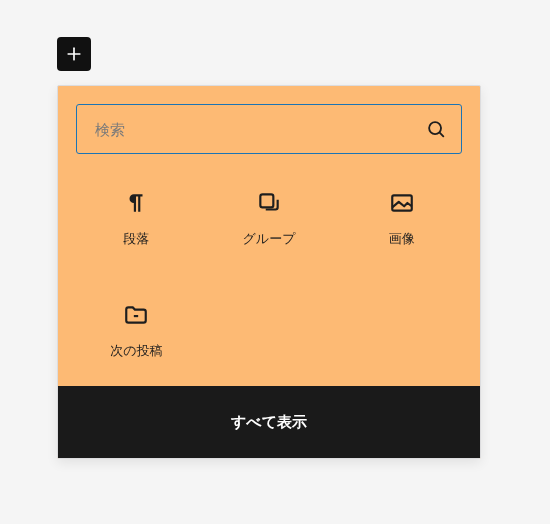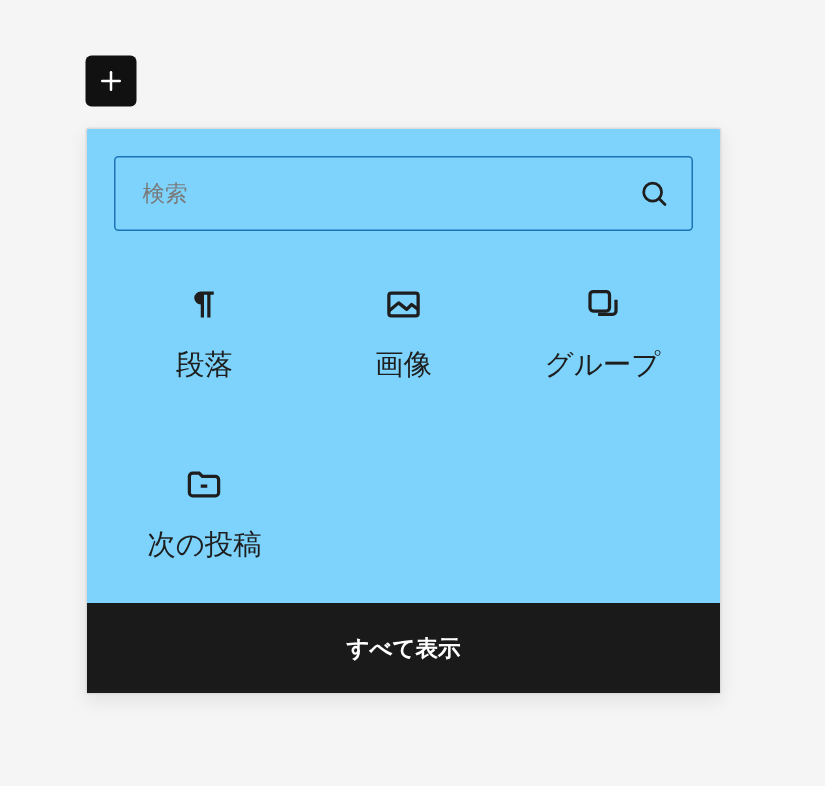--- a/index.html
+++ b/index.html
@@ -16,21 +16,21 @@
     width:34px; height:34px;
     background:#111;
     border-radius:4px;
     display:flex; align-items:center; justify-content:center;
     cursor:pointer;
   }
   .panel {
     position:absolute;
     top:85px; left:57px;
     width:424px;
-    background:#7dd3fc;
+    background:#fdba74;
     border:1px solid #dcdcde;
     border-radius:2px;
     box-shadow:0 4px 12px rgba(0,0,0,0.08);
     display:flex; flex-direction:column;
   }
   .search-wrap { padding:18px 18px 8px 18px; }
   .search-field {
     width:100%;
     height:50px;
     border:1.5px solid #1b74b5;
@@ -52,29 +52,29 @@
     grid-template-columns:repeat(3,1fr);
     row-gap:28px;
   }
   .block-item {
     display:flex; flex-direction:column; align-items:center;
     gap:14px;
     cursor:pointer;
     padding:10px 4px 16px 4px;
   }
   .block-label {
-    font-size:19px;
+    font-size:13px;
     color:#1e1e1e;
     text-align:center;
   }
   .icon { display:flex; align-items:center; justify-content:center; }
   .show-all {
     background:#1a1a1a;
     color:#fff;
-    height:60px;
+    height:72px;
     display:flex; align-items:center; justify-content:center;
     font-size:15px;
     font-weight:600;
     cursor:pointer;
   }
 </style>
 </head>
 <body>
 
 <div class="add-btn">
@@ -107,35 +107,35 @@
         <svg width="26" height="26" viewBox="0 0 24 24" fill="#1e1e1e">
           <path d="M10 4h8v2h-2v14h-2V6h-2v14h-2V12a4 4 0 0 1 0-8z"></path>
         </svg>
       </span>
       <span class="block-label">段落</span>
     </div>
 
     <div class="block-item">
       <span class="icon">
         <svg width="26" height="26" viewBox="0 0 24 24" fill="none" stroke="#1e1e1e" stroke-width="2">
+          <rect x="4" y="4" width="12" height="12" rx="2"></rect>
+          <path d="M9 18h9a2 2 0 0 0 2-2V9"></path>
+        </svg>
+      </span>
+      <span class="block-label">グループ</span>
+    </div>
+
+    <div class="block-item">
+      <span class="icon">
+        <svg width="26" height="26" viewBox="0 0 24 24" fill="none" stroke="#1e1e1e" stroke-width="2">
           <rect x="3" y="5" width="18" height="14" rx="1.5"></rect>
           <polyline points="3,16 9,11 14,15 17,12 21,15" stroke-linejoin="round"></polyline>
         </svg>
       </span>
       <span class="block-label">画像</span>
-    </div>
-
-    <div class="block-item">
-      <span class="icon">
-        <svg width="26" height="26" viewBox="0 0 24 24" fill="none" stroke="#1e1e1e" stroke-width="2">
-          <rect x="4" y="4" width="12" height="12" rx="2"></rect>
-          <path d="M9 18h9a2 2 0 0 0 2-2V9"></path>
-        </svg>
-      </span>
-      <span class="block-label">グループ</span>
     </div>
 
 
 
     <div class="block-item">
       <span class="icon">
         <svg width="26" height="26" viewBox="0 0 24 24" fill="none" stroke="#1e1e1e" stroke-width="2">
           <path d="M3 7a2 2 0 0 1 2-2h4l2 2h8a2 2 0 0 1 2 2v8a2 2 0 0 1-2 2H5a2 2 0 0 1-2-2V7z"></path>
           <line x1="10" y1="13" x2="14" y2="13"></line>
         </svg>

